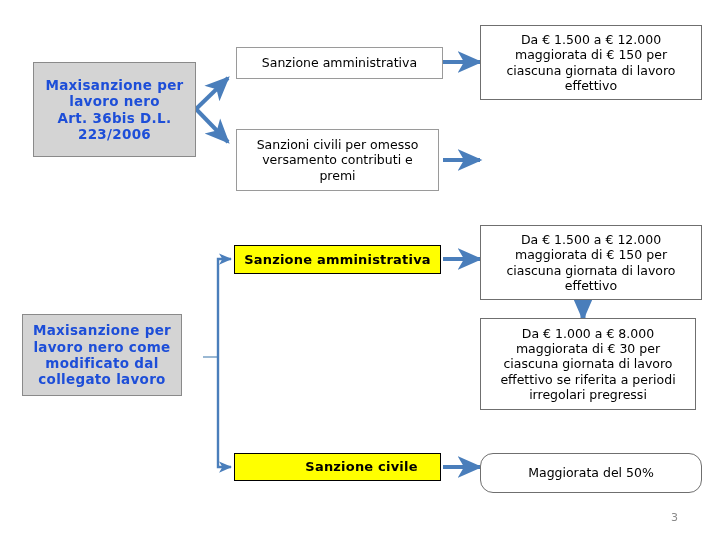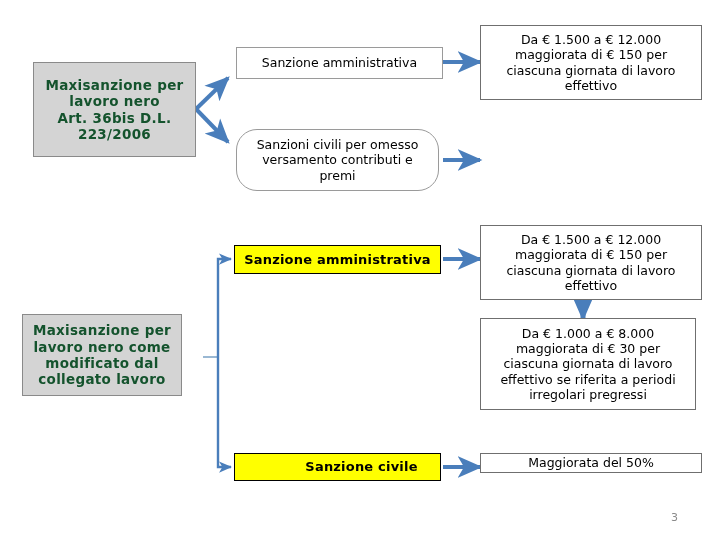--- a/index.html
+++ b/index.html
@@ -26,21 +26,21 @@
     display: flex;
     align-items: center;
     justify-content: center;
     text-align: center;
     line-height: 1.22;
   }
   
   .box-gray {
     background: #d4d4d4;
     border: 1px solid #8a8a8a;
-    color: #14532d;
+    color: #1d4ed8;
     font-weight: bold;
     font-size: 13.5px;
     letter-spacing: 0.3px;
   }
   
   .box-white {
     background: #ffffff;
     border: 1px solid #9a9a9a;
     color: #000000;
     font-size: 12.5px;
@@ -125,21 +125,21 @@
     <span class="txt">Sanzione amministrativa</span>
   </div>
 
   <div class="box box-result" style="left:480px; top:25px; width:222px; height:75px;">
     <span class="txt">Da € 1.500 a € 12.000
 maggiorata di € 150 per
 ciascuna giornata di lavoro
 effettivo</span>
   </div>
 
-  <div class="box box-white" style="left:236px; top:129px; width:203px; height:62px;border-radius:21px;">
+  <div class="box box-white" style="left:236px; top:129px; width:203px; height:62px;">
     <span class="txt">Sanzioni civili per omesso
 versamento contributi e
 premi</span>
   </div>
 
 
   <div class="box box-gray" style="left:22px; top:314px; width:160px; height:82px;">
     <span class="txt">Maxisanzione per
 lavoro nero come
 modificato dal
@@ -162,18 +162,18 @@
 maggiorata di € 30 per
 ciascuna giornata di lavoro
 effettivo se riferita a periodi
 irregolari pregressi</span>
   </div>
 
   <div class="box box-yellow" style="left:234px; top:453px; width:207px; height:28px;padding-left:48px;">
     <span class="txt">Sanzione civile</span>
   </div>
 
-  <div class="box box-result" style="left:480px; top:453px; width:222px; height:20px;">
+  <div class="box box-result" style="left:480px; top:453px; width:222px; height:40px;border-radius:13px;">
     <span class="txt">Maggiorata del 50%</span>
   </div>
 
   <div id="pagenum">3</div>
 </div>
 
 </body></html>

